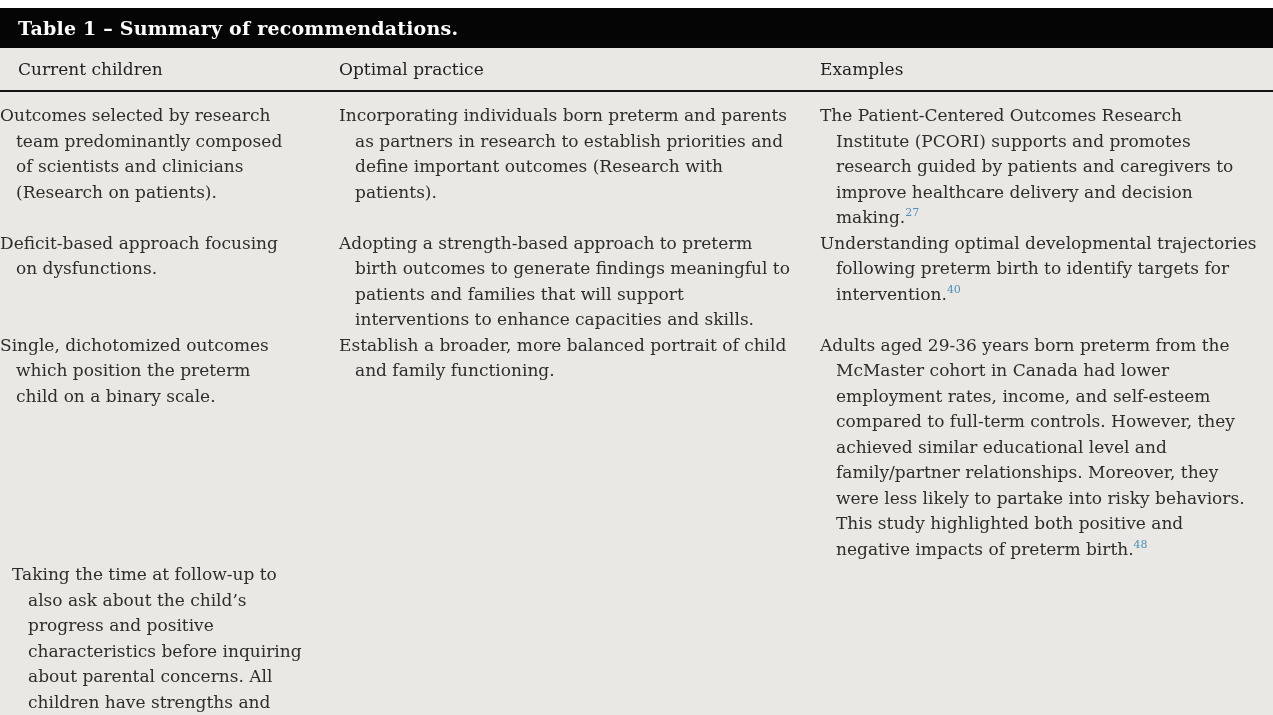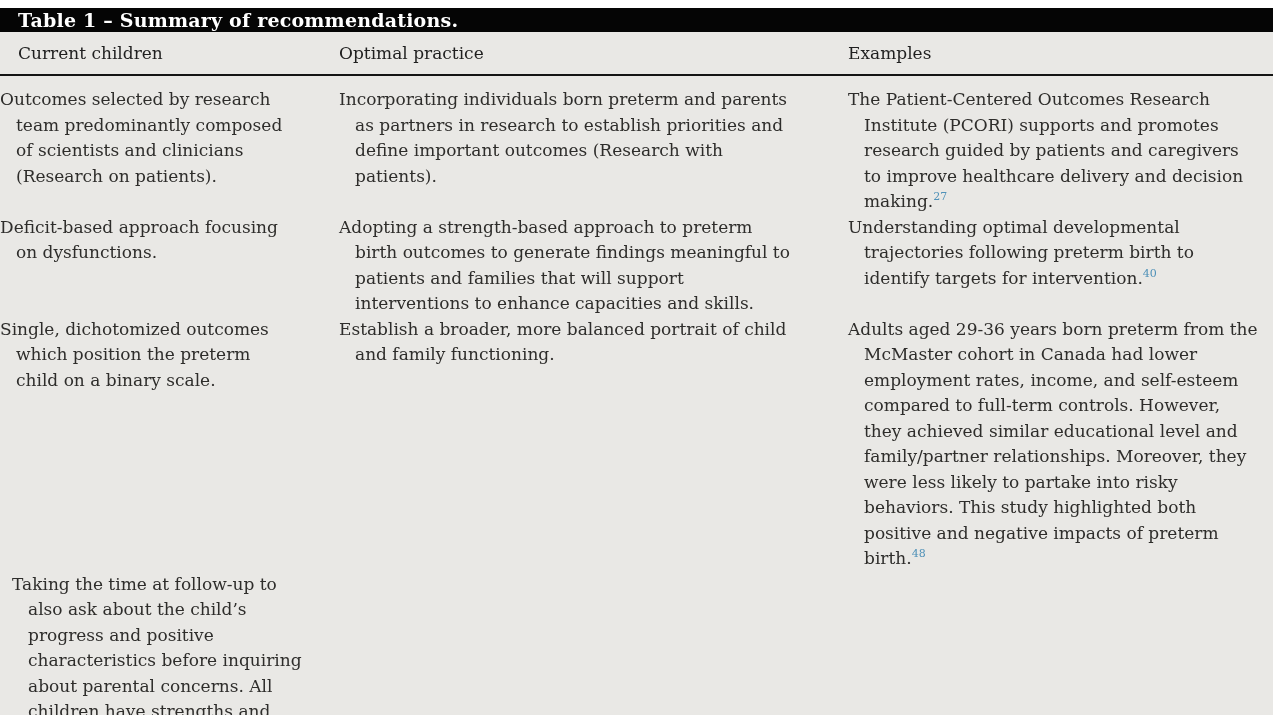--- a/index.html
+++ b/index.html
@@ -12,21 +12,21 @@
     width: 1273px;
     height: 715px;
     background: #ffffff;
     overflow: hidden;
   }
   .table-wrap {
     margin-top: 8px;
   }
   .title-bar {
     background: #050505;
-    height: 24px;
+    height: 40px;
     display: flex;
     align-items: center;
     padding-left: 18px;
   }
   .title-bar span {
     color: #ffffff;
     font-size: 19px;
     font-weight: bold;
     letter-spacing: 0.2px;
   }
@@ -58,21 +58,21 @@
     padding-left: 16px;
     text-indent: -16px;
     hyphens: auto;
     -webkit-hyphens: auto;
   }
   .c1 { padding-right: 29px; text-indent: -16px; }
   .c1.header-cell, .c2.header-cell, .c3.header-cell { text-indent: 0; }
   .c1.header-cell { padding-left: 18px; padding-right: 29px; }
   .c2 { padding-right: 24px; margin-left: 12px; }
   .c2.header-cell { padding-left: 0; }
-  .c3 { padding-right: 14px; margin-left: 28px; }
+  .c3 { padding-right: 14px; }
   .c3.header-cell { padding-left: 0; }
   .c2.cell, .c3.cell { padding-left: 16px; }
   sup.ref {
     color: #4f91b8;
     font-size: 11px;
     line-height: 0;
     vertical-align: super;
     text-indent: 0;
   }
 </style>

